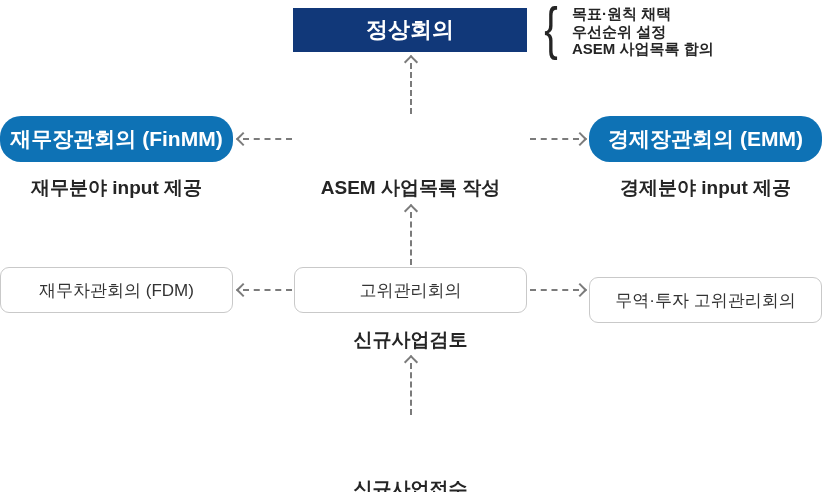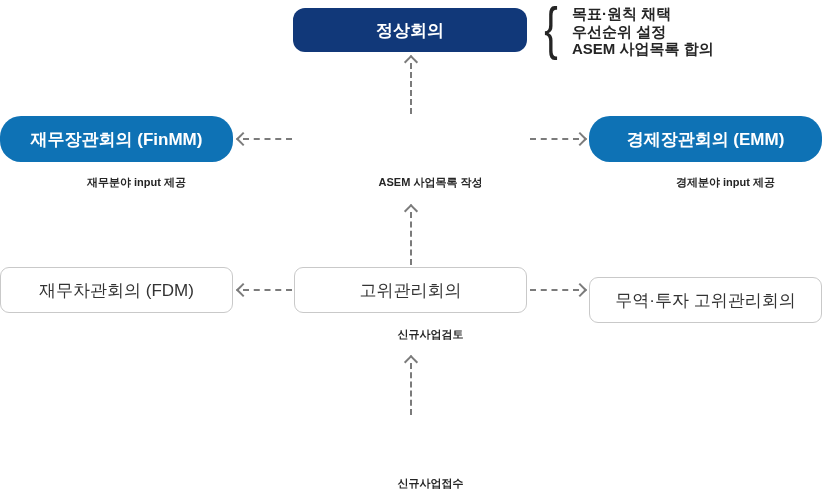--- a/index.html
+++ b/index.html
@@ -16,45 +16,44 @@
     display: flex;
     align-items: center;
     justify-content: center;
     box-sizing: border-box;
     text-align: center;
   }
   .node-navy {
     background: var(--navy, #113879);
     color: #ffffff;
     font-weight: bold;
-    font-size: 17px;
-    border-radius: 12px;
+    font-size: 22px;
+    border-radius: 0;
   }
   .node-blue {
     background: var(--blue, #0e72b5);
     color: #ffffff;
     font-weight: bold;
-    font-size: 17px;
+    font-size: 21px;
     border-radius: 21px;
   }
   .node-white {
     background: #ffffff;
     border: 1px solid var(--box-border, #c9c9c9);
     color: #333333;
     font-weight: normal;
     font-size: 17px;
     border-radius: 9px;
   }
   .caption {
     position: absolute;
     text-align: center;
-    font-size: 11px;
+    font-size: 19px;
     font-weight: bold;
     color: var(--text-dark, #252525);
-    padding-left: 20px;
   }
   .brace {
     position: absolute;
     left: 536px;
     top: -4px;
     width: 30px;
     height: 64px;
     font-size: 54px;
     line-height: 64px;
     color: var(--text-dark, #252525);

